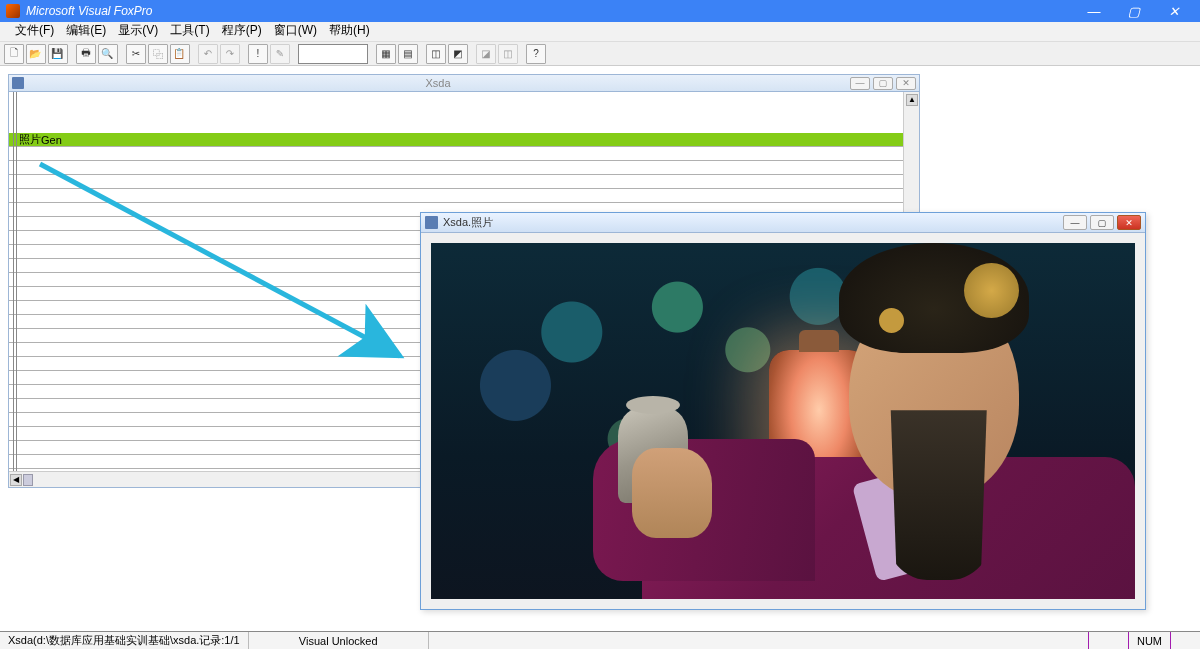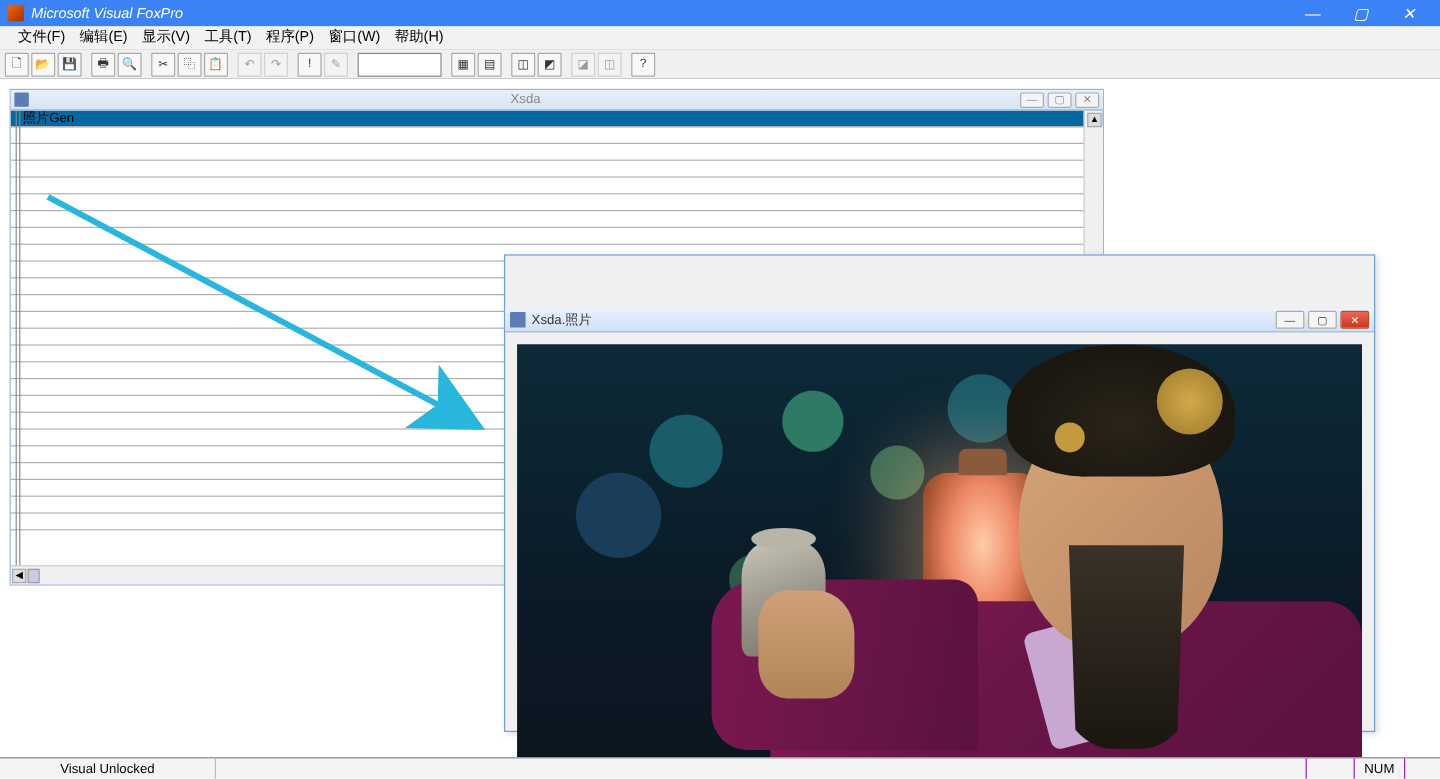--- a/index.html
+++ b/index.html
@@ -23,29 +23,29 @@
 
 .browse-win { position: absolute; left: 8px; top: 8px; width: 912px; height: 414px; border: 1px solid #9db6d6; background: #fff; }
 .bw-title { height: 17px; background: linear-gradient(#e8f0fa,#d6e4f4); border-bottom: 1px solid #9db6d6; display: flex; align-items: center; font-size: 11px; padding: 0 3px; color: #888; }
 .bw-title .icon { width: 12px; height: 12px; background: #5a7db3; margin-right: 5px; border-radius: 1px; }
 .bw-title .t { flex: 1; text-align: center; }
 .bw-title .wc { width: 20px; height: 13px; border: 1px solid #aaa; background: #f4f4f4; margin-left: 3px; display: flex; align-items: center; justify-content: center; font-size: 9px; cursor: pointer; border-radius: 2px; }
 .bw-body { position: relative; height: calc(100% - 17px); overflow: hidden; }
 .bw-body .vline1 { position: absolute; left: 4px; top: 0; bottom: 12px; width: 1px; background: #888; }
 .bw-body .vline2 { position: absolute; left: 7px; top: 0; bottom: 12px; width: 1px; background: #888; }
 .bw-row { height: 14px; border-bottom: 1px solid #b0b0b0; font-size: 11px; padding-left: 10px; display: flex; align-items: center; }
-.bw-row.hl { background: #0369a1; }
+.bw-row.hl { background: #84cc16; margin-top: 41px; }
 .bw-hscroll { position: absolute; left: 0; right: 0; bottom: 0; height: 16px; background: #f0f0f0; border-top: 1px solid #ccc; }
 .bw-hscroll .thumb { position: absolute; left: 14px; top: 2px; width: 10px; height: 12px; background: #ccd; border: 1px solid #99a; }
 .bw-hscroll .arr { position: absolute; top: 2px; width: 12px; height: 12px; background: #ddd; border: 1px solid #aaa; font-size: 8px; text-align: center; line-height: 10px; }
 .bw-vscroll { position: absolute; right: 0; top: 0; bottom: 16px; width: 16px; background: #f0f0f0; border-left: 1px solid #ccc; }
 .bw-vscroll .arr { position: absolute; left: 2px; width: 12px; height: 12px; background: #ddd; border: 1px solid #aaa; font-size: 8px; text-align: center; line-height: 10px; }
 
 .photo-win { position: absolute; left: 420px; top: 146px; width: 726px; height: 398px; border: 1px solid #6ea0d8; background: #f0f0f0; box-shadow: 2px 2px 6px rgba(0,0,0,.15); }
-.pw-title { height: 20px; background: linear-gradient(#eaf3ff,#cfe0f5); border-bottom: 1px solid #9db6d6; display: flex; align-items: center; font-size: 11px; padding: 0 4px; color: #333; margin-top: 44px; }
+.pw-title { height: 20px; background: linear-gradient(#eaf3ff,#cfe0f5); border-bottom: 1px solid #9db6d6; display: flex; align-items: center; font-size: 11px; padding: 0 4px; color: #333; }
 .pw-title .icon { width: 13px; height: 13px; background: #5a7db3; margin-right: 5px; border-radius: 1px; }
 .pw-title .t { flex: 1; }
 .pw-title .wc { width: 24px; height: 15px; border: 1px solid #aaa; background: #f4f4f4; margin-left: 3px; display: flex; align-items: center; justify-content: center; font-size: 9px; cursor: pointer; border-radius: 2px; }
 .pw-title .wc.close { background: linear-gradient(#ee6655,#cc3322); color: #fff; border-color: #a52; }
 .pw-body { padding: 10px; height: calc(100% - 20px); }
 .photo { width: 100%; height: 100%; background: #0a1826; position: relative; overflow: hidden; }
 .photo .decor { position: absolute; inset: 0; background:
   radial-gradient(circle at 20% 25%, #1a5d6a 0 30px, transparent 31px),
   radial-gradient(circle at 35% 18%, #2d7a65 0 25px, transparent 26px),
   radial-gradient(circle at 12% 40%, #1a3d5a 0 35px, transparent 36px),
@@ -220,18 +220,19 @@
           <div class="beard"></div>
           <div class="hat"></div>
         </div>
       </div>
     </div>
   </div>
 
 </div>
 
 <div class="statusbar">
+  <div class="cell">Xsda(d:\数据库应用基础实训基础\xsda.记录:1/1</div>
   <div class="cell" style="min-width:180px;justify-content:center">Visual Unlocked</div>
   <div class="spacer"></div>
   <div class="cell r" style="width:40px"></div>
   <div class="cell r">NUM</div>
   <div class="cell r" style="width:30px"></div>
 </div>
 
 </body></html>

